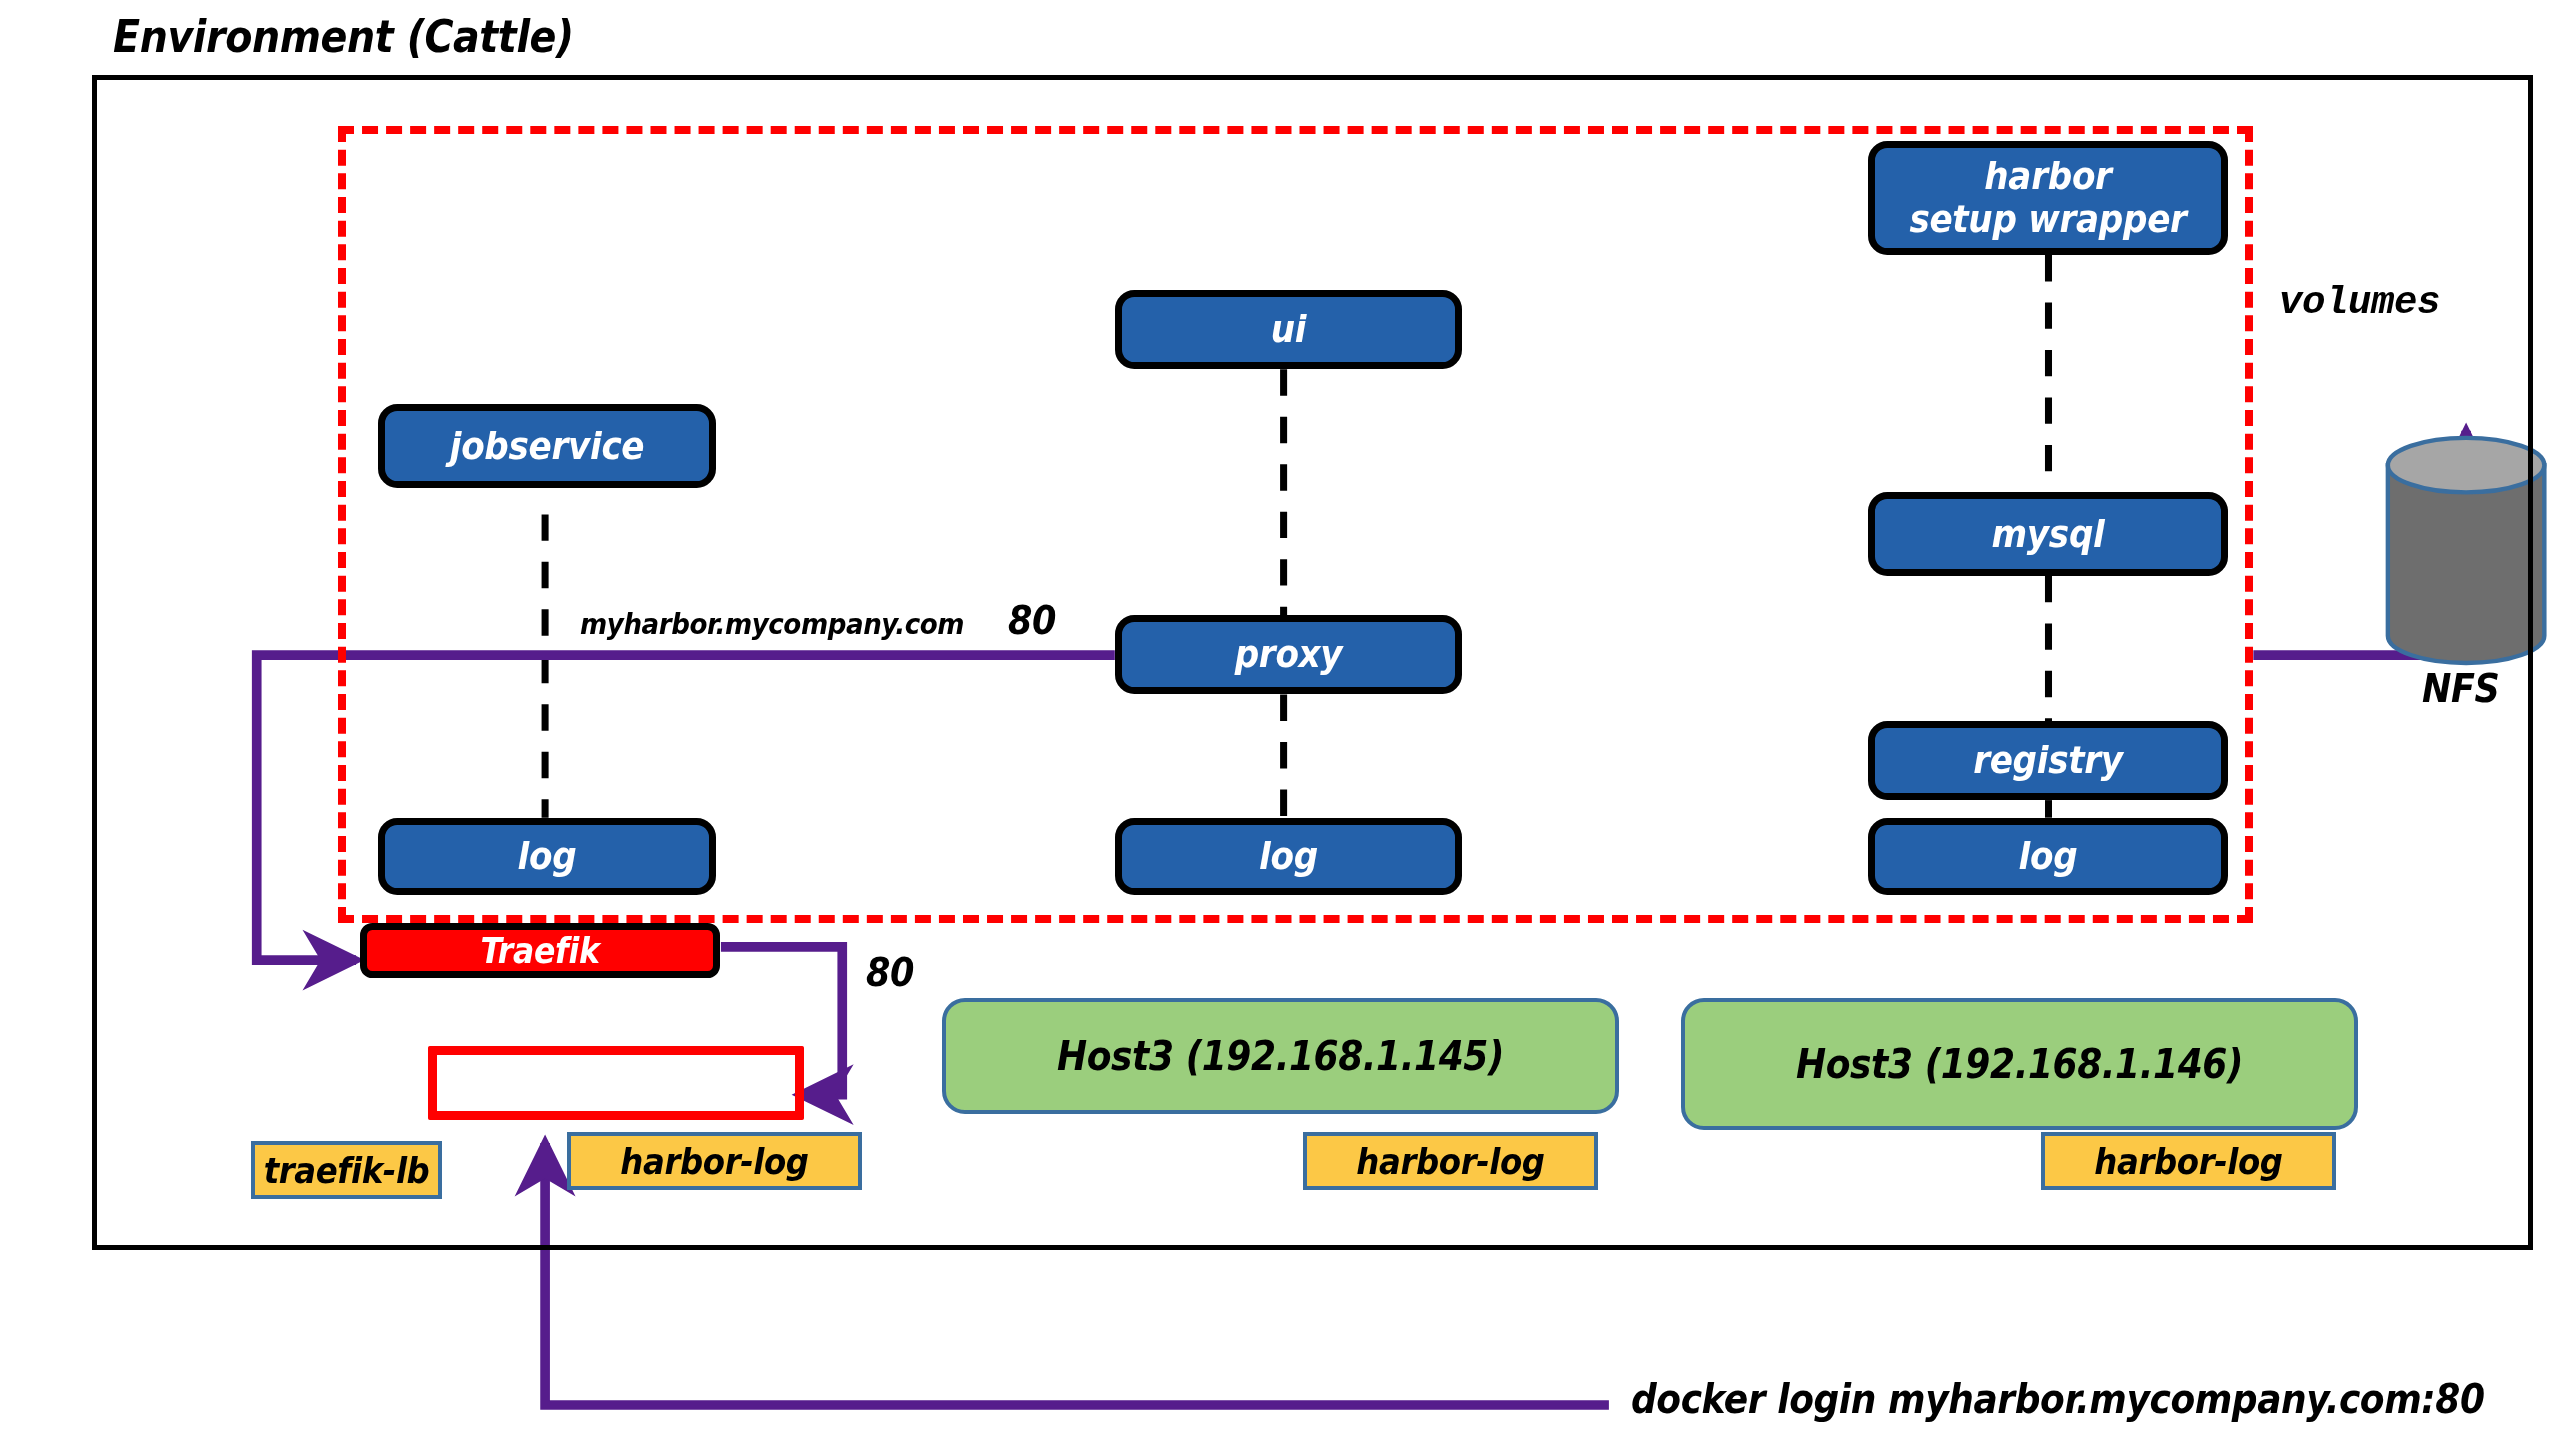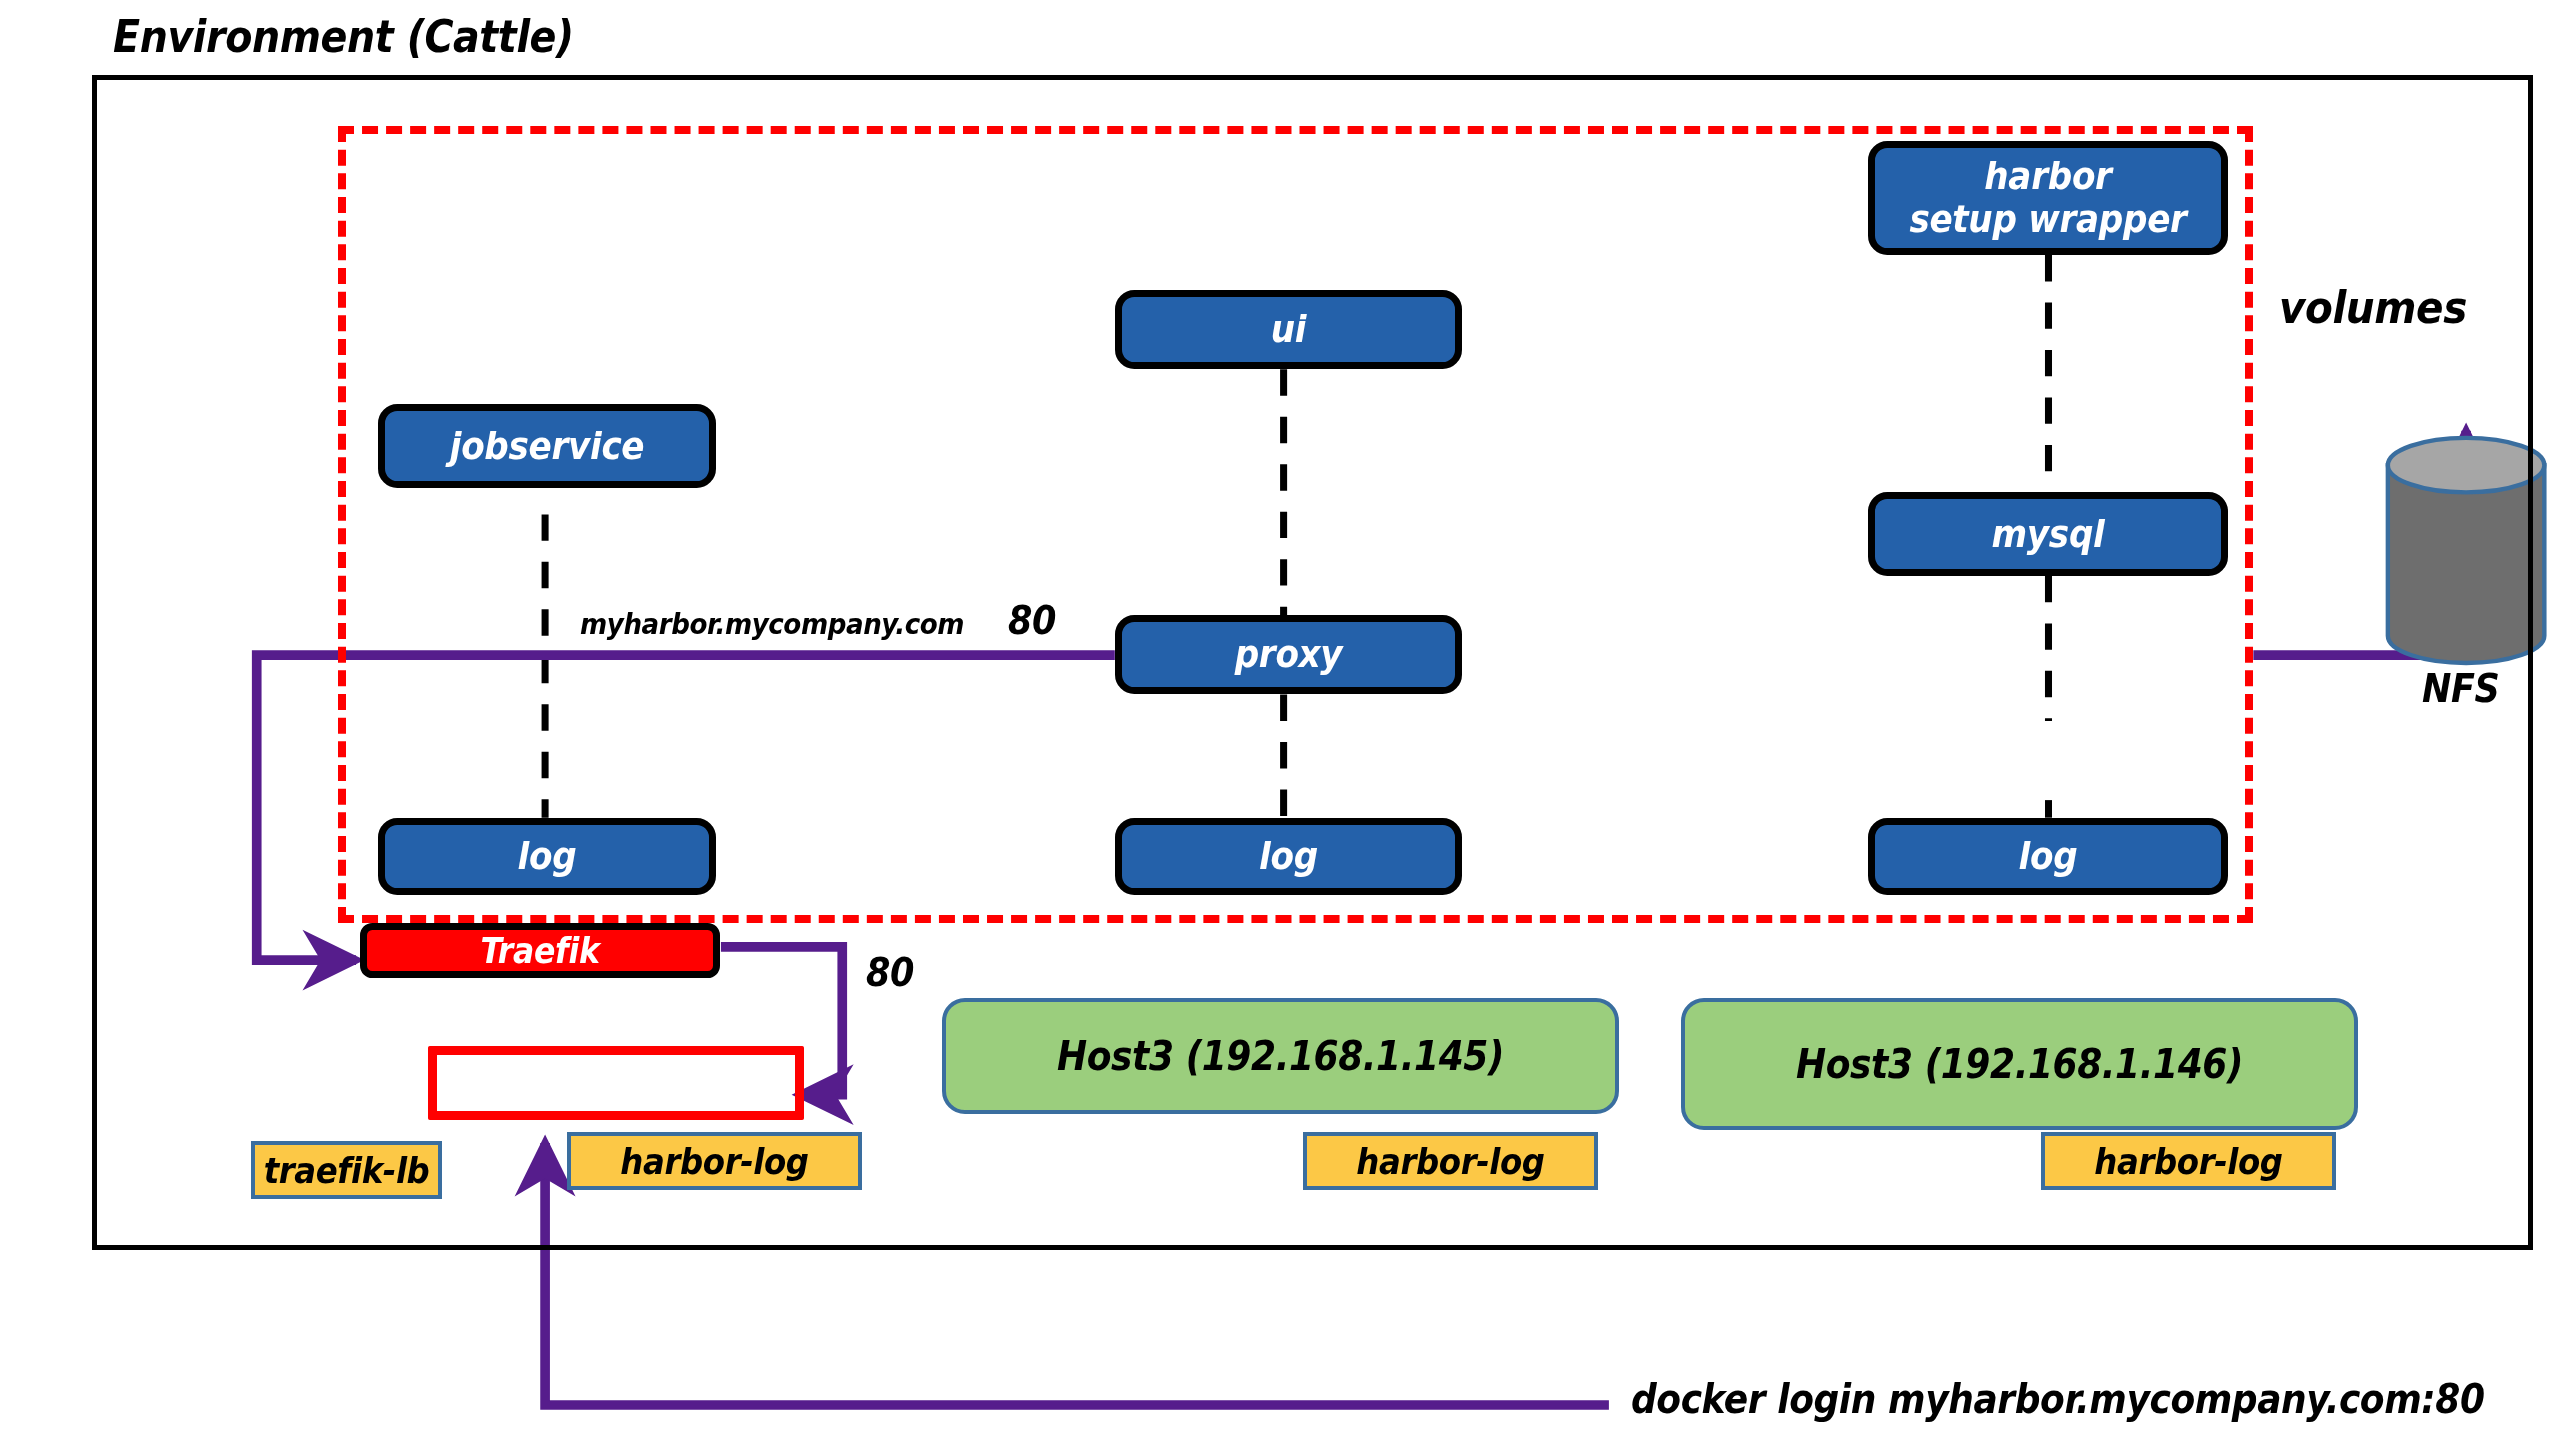--- a/index.html
+++ b/index.html
@@ -149,21 +149,21 @@
   .lbl {
     position: absolute;
     color: #000000;
     font-weight: bold;
     font-style: italic;
     white-space: nowrap;
     letter-spacing: -0.4px;
   }
   .lbl-domain   { font-size: 29px; }
   .lbl-port     { font-size: 39px; }
-  .lbl-volumes  { font-size: 45px; }
+  .lbl-volumes  { font-size: 39px; font-family: Liberation Mono, monospace; }
   .lbl-nfs      { font-size: 39px; }
   .lbl-docker   { font-size: 40px; }
 </style>
 </head>
 <body>
 
 <div id="stage">
 
   <svg id="svg-layer" viewBox="0 0 2930 1648" xmlns="http://www.w3.org/2000/svg">
     <defs>
@@ -207,20 +207,21 @@
 
   <div class="svc" style="left:1115px; top:615px; width:347px; height:79px;">proxy</div>
 
   <div class="svc" style="left:1115px; top:818px; width:347px; height:77px;">log</div>
 
   <div class="svc" style="left:1868px; top:141px; width:360px; height:114px;">harbor
 setup wrapper</div>
 
   <div class="svc" style="left:1868px; top:492px; width:360px; height:84px;">mysql</div>
 
+  <div class="svc" style="left:1868px; top:721px; width:360px; height:79px;">registry</div>
 
   <div class="svc" style="left:1868px; top:818px; width:360px; height:77px;">log</div>
 
   <div class="traefik-box" style="left:360px; top:923px; width:360px; height:55px;">Traefik</div>
 
   <div class="ip-highlight" style="left:428px; top:1046px; width:376px; height:74px;"></div>
 
   <div class="host-box" style="left:942px; top:998px; width:677px; height:116px;">Host3 (192.168.1.145)</div>
 
   <div class="host-box" style="left:1681px; top:998px; width:677px; height:132px;text-align:center;">Host3 (192.168.1.146)</div>

